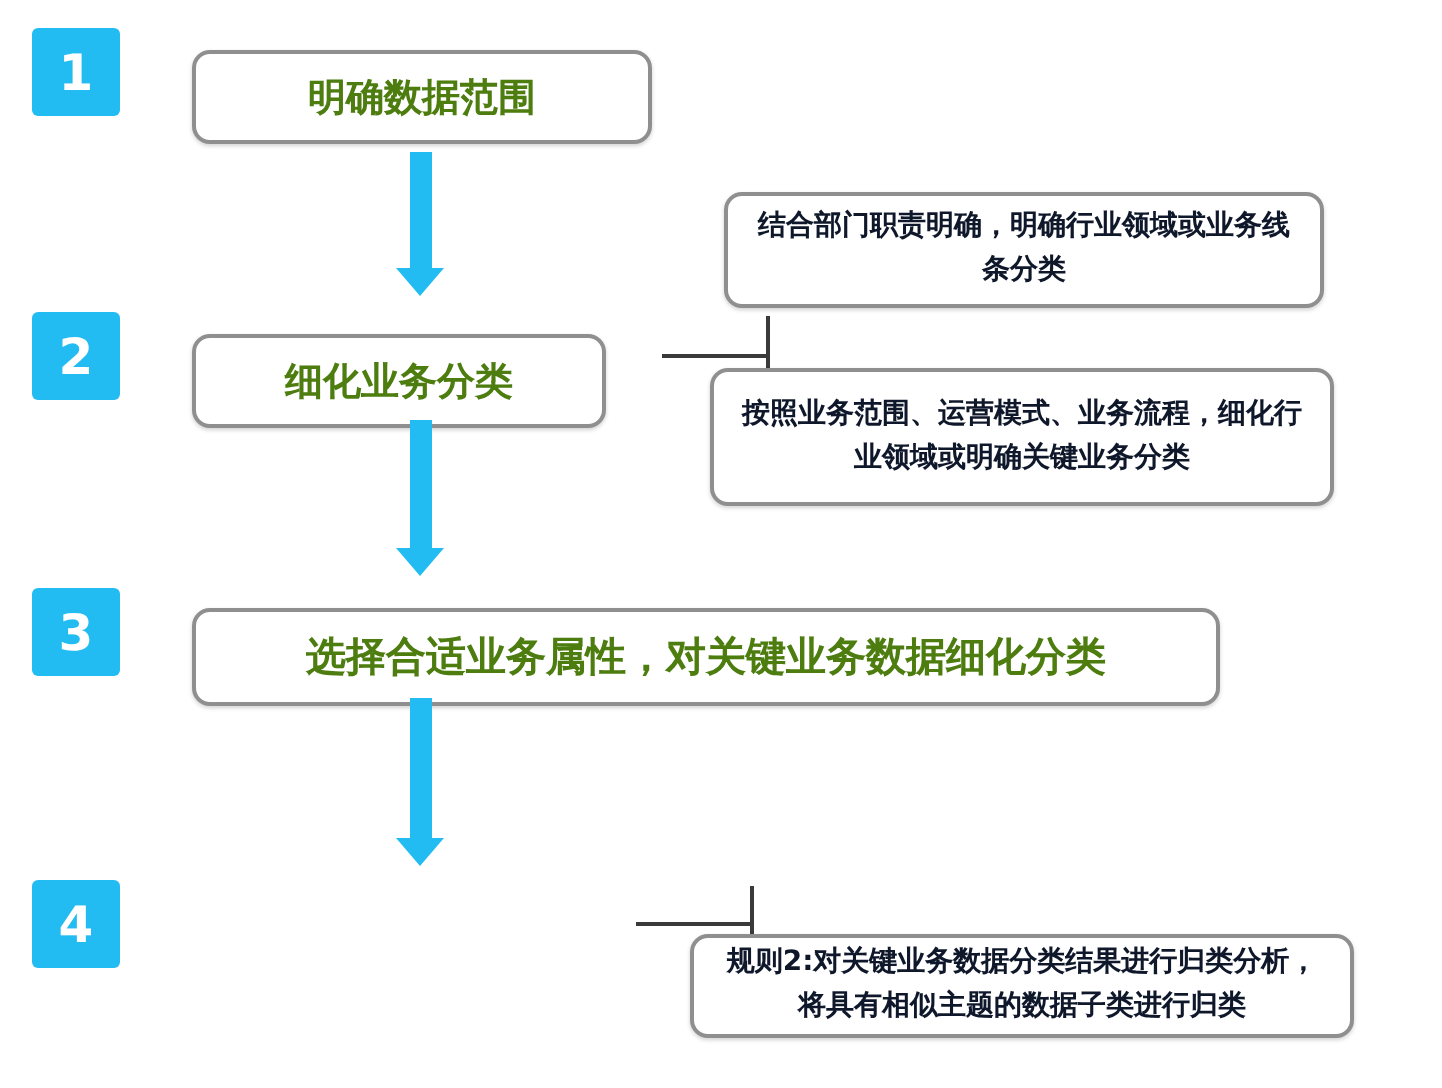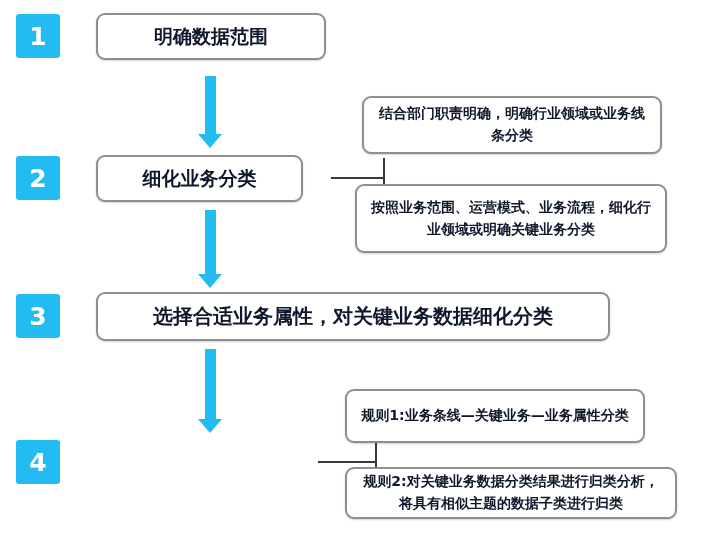--- a/index.html
+++ b/index.html
@@ -9,22 +9,22 @@
   }
   .canvas{position:absolute;inset:0;}
   .num{
     position:absolute;width:44px;height:44px;background:var(--accent,#23bcf2);
     color:#fff;font-weight:bold;font-size:25px;display:flex;align-items:center;
     justify-content:center;border-radius:3px;
   }
   .box{
     position:absolute;background:#fff;border:2px solid var(--border,#8f8f8f);
     border-radius:9px;display:flex;align-items:center;justify-content:center;
-    font-size:19px;font-weight:700;color:#0f172a;text-align:center;
-    box-shadow:0 1px 2px rgba(0,0,0,0.18);box-sizing:border-box;
+    font-size:19px;font-weight:700;color:#4d7c0f;text-align:center;
+    box-shadow:0 1px 2px rgba(0,0,0,0.18);box-sizing:border-box;margin-top:12px;
   }
   .note{
     position:absolute;background:#fff;border:2px solid var(--border,#8f8f8f);
     border-radius:9px;display:flex;align-items:center;justify-content:center;
     font-size:14px;font-weight:600;color:#0f172a;text-align:center;
     padding:6px 12px;box-sizing:border-box;line-height:1.55;
     box-shadow:0 1px 2px rgba(0,0,0,0.18);
   }
   .arrow{position:absolute;width:11px;}
   .arrow .shaft{position:absolute;left:0;top:0;bottom:13px;width:11px;background:var(--accent,#23bcf2);}
@@ -79,20 +79,17 @@
   <div class="arrow" style="left:205px;top:349px;height:84px">
     <div class="shaft"></div>
     <div class="head"></div>
   </div>
 
   <div class="num" style="left:16px;top:440px">4</div>
 
   <div class="hline" style="left:318px;top:461px;width:58px"></div>
   <div class="vline" style="left:375px;top:443px;height:39px"></div>
 
-  <div class="note" style="left:345px;top:389px;width:300px;height:54px">
-    <span>规则1:业务条线—关键业务—业务属性分类</span>
-  </div>
   <div class="note" style="left:345px;top:467px;width:332px;height:52px">
     <span>规则2:对关键业务数据分类结果进行归类分析，将具有相似主题的数据子类进行归类</span>
   </div>
 
 </div>
 
 </body></html>

